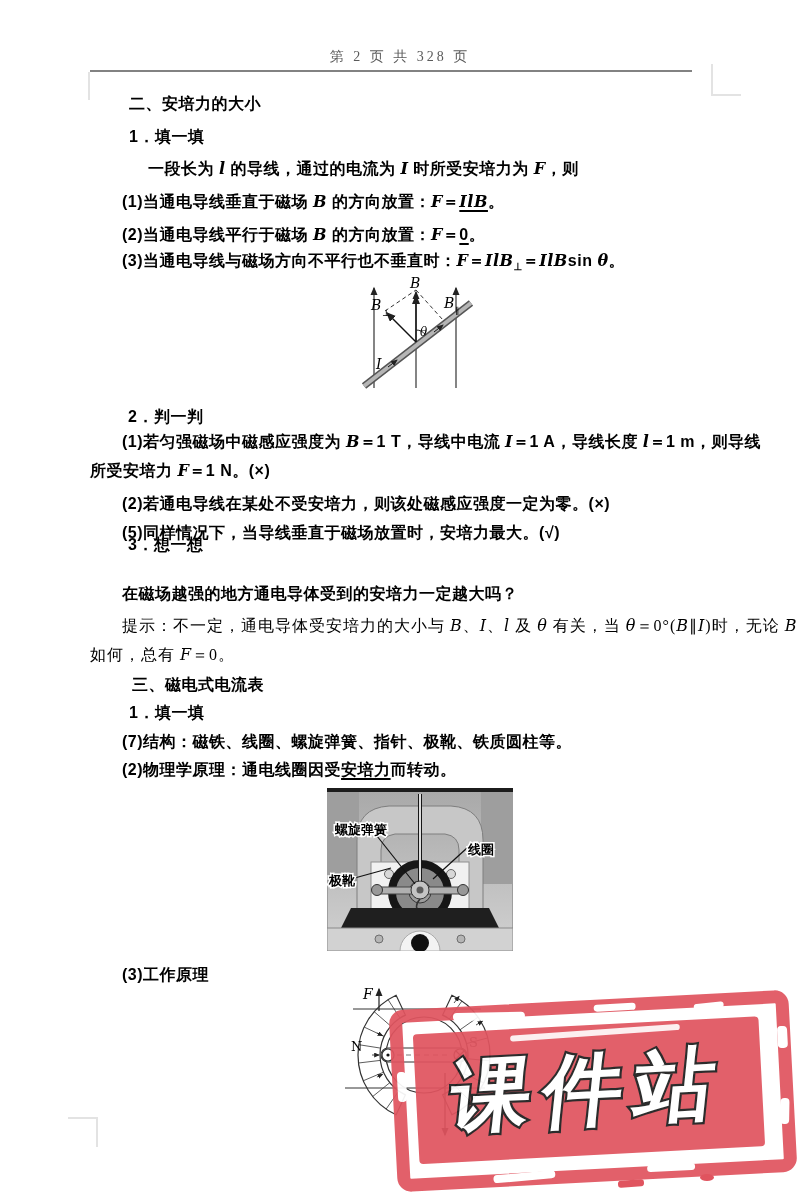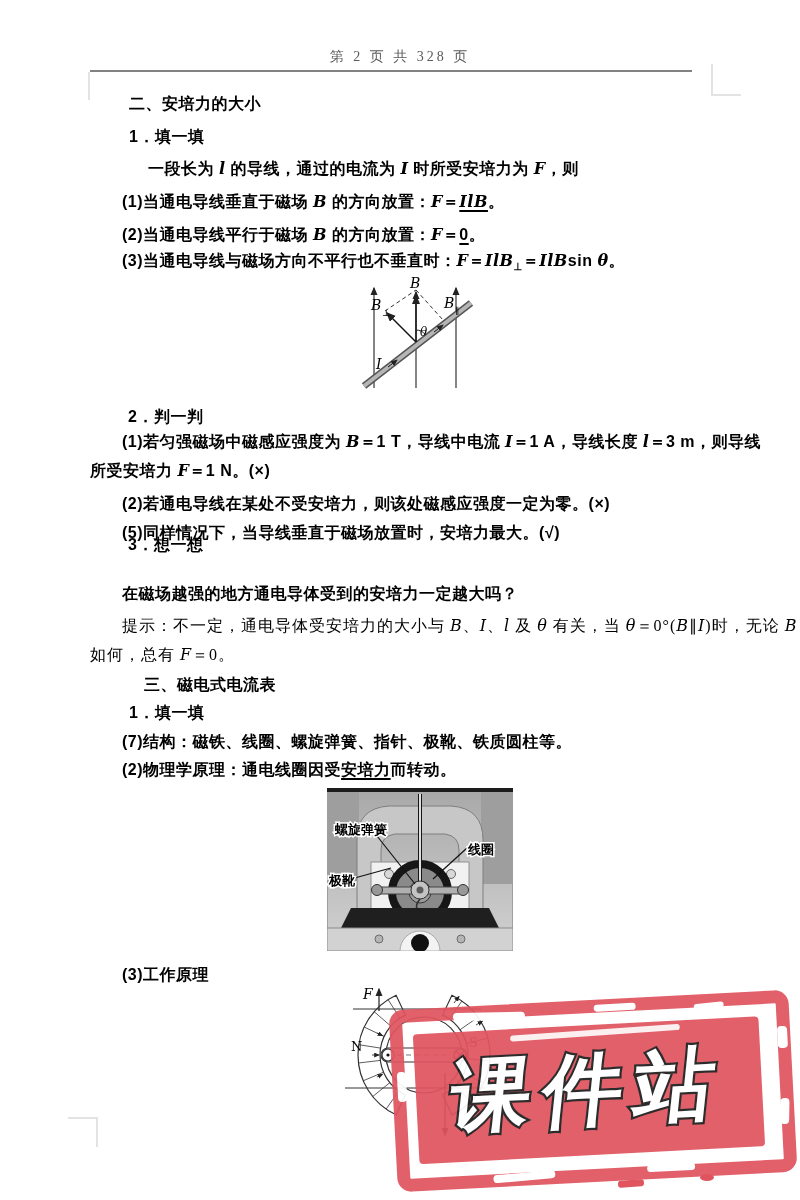--- a/index.html
+++ b/index.html
@@ -49,29 +49,29 @@
   <div class="corner" style="left:96px;top:1117px;width:2px;height:30px;"></div>
 
   <div id="text-layer">
       <div class="line h" style="left: 129px; top: 95px;"><span>二、安培力的大小</span></div>
       <div class="line h" style="left: 129px; top: 128px;"><span>1．填一填</span></div>
       <div class="line" style="left: 110px; top: 160px; margin-left: 38px;"><span>一段长为 </span><span class="var">l</span><span> 的导线，通过的电流为 </span><span class="var">I</span><span> 时所受安培力为 </span><span class="var">F</span><span>，则</span></div>
       <div class="line" style="left: 122px; top: 193px;"><span>(1)当通电导线垂直于磁场 </span><span class="var">B</span><span> 的方向放置：</span><span class="var">F</span><span>＝</span><span class="var u">IlB</span><span>。</span></div>
       <div class="line" style="left: 122px; top: 226px;"><span>(2)当通电导线平行于磁场 </span><span class="var">B</span><span> 的方向放置：</span><span class="var">F</span><span>＝</span><span class="u">0</span><span>。</span></div>
       <div class="line" style="left: 122px; top: 252px;"><span>(3)当通电导线与磁场方向不平行也不垂直时：</span><span class="var">F</span><span>＝</span><span class="var">IlB</span><span class="sub">⊥</span><span>＝</span><span class="var">IlB</span><span>sin </span><span class="var">θ</span><span>。</span></div>
       <div class="line h" style="left: 128px; top: 384px; margin-top: 24px;"><span>2．判一判</span></div>
-      <div class="line" style="left: 122px; top: 433px;"><span>(1)若匀强磁场中磁感应强度为 </span><span class="var">B</span><span>＝1 T，导线中电流 </span><span class="var">I</span><span>＝1 A，导线长度 </span><span class="var">l</span><span>＝3 m，则导线</span></div>
+      <div class="line" style="left: 122px; top: 433px;"><span>(1)若匀强磁场中磁感应强度为 </span><span class="var">B</span><span>＝1 T，导线中电流 </span><span class="var">I</span><span>＝1 A，导线长度 </span><span class="var">l</span><span>＝1 m，则导线</span></div>
       <div class="line" style="left: 90px; top: 462px;"><span>所受安培力 </span><span class="var">F</span><span>＝1 N。(×)</span></div>
       <div class="line" style="left: 122px; top: 495px;"><span>(2)若通电导线在某处不受安培力，则该处磁感应强度一定为零。(×)</span></div>
       <div class="line" style="left: 122px; top: 524px;"><span>(5)同样情况下，当导线垂直于磁场放置时，安培力最大。(√)</span></div>
       <div class="line h" style="left: 128px; top: 536px;"><span>3．想一想</span></div>
       <div class="line" style="left: 122px; top: 585px;"><span>在磁场越强的地方通电导体受到的安培力一定越大吗？</span></div>
       <div class="line kai" style="left: 122px; top: 617px;"><span>提示：不一定，通电导体受安培力的大小与 </span><span class="var">B</span><span>、</span><span class="var">I</span><span>、</span><span class="var">l</span><span> 及 </span><span class="var">θ</span><span> 有关，当 </span><span class="var">θ</span><span>＝0°(</span><span class="var">B</span><span>∥</span><span class="var">I</span><span>)时，无论 </span><span class="var">B</span></div>
       <div class="line kai" style="left: 90px; top: 646px;"><span>如何，总有 </span><span class="var">F</span><span>＝0。</span></div>
-      <div class="line h" style="left: 144px; top: 676px;"><span>三、磁电式电流表</span></div>
+      <div class="line h" style="left: 132px; top: 676px;"><span>三、磁电式电流表</span></div>
       <div class="line h" style="left: 129px; top: 704px;"><span>1．填一填</span></div>
       <div class="line" style="left: 122px; top: 733px;"><span>(7)结构：磁铁、线圈、螺旋弹簧、指针、极靴、铁质圆柱等。</span></div>
       <div class="line" style="left: 122px; top: 761px;"><span>(2)物理学原理：通电线圈因受</span><span class="u">安培力</span><span>而转动。</span></div>
       <div class="line h" style="left: 122px; top: 966px;"><span>(3)工作原理</span></div>
     </div>
 
   <svg class="fig" style="left:338px;top:276px;" width="154" height="118" viewBox="0 0 154 118">
     <defs>
       <marker id="ah" markerWidth="8" markerHeight="8" refX="6" refY="3" orient="auto">
         <path d="M0,0 L7,3 L0,6 Z" fill="#222"></path>

